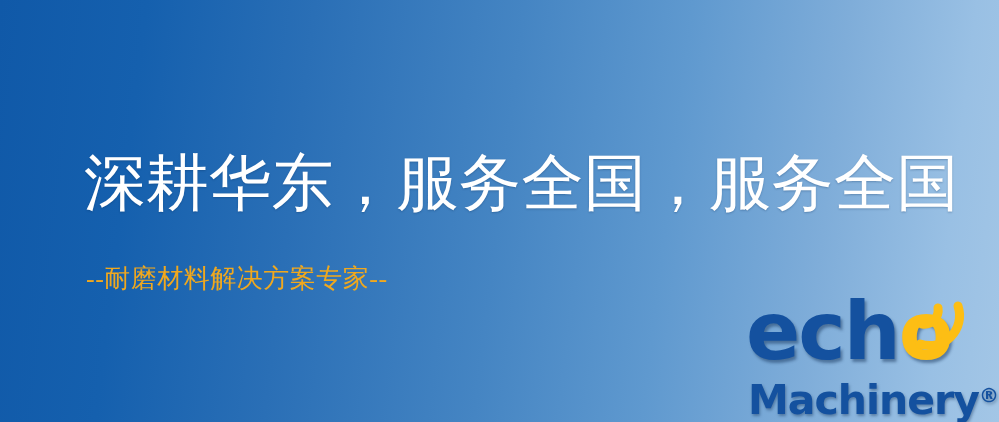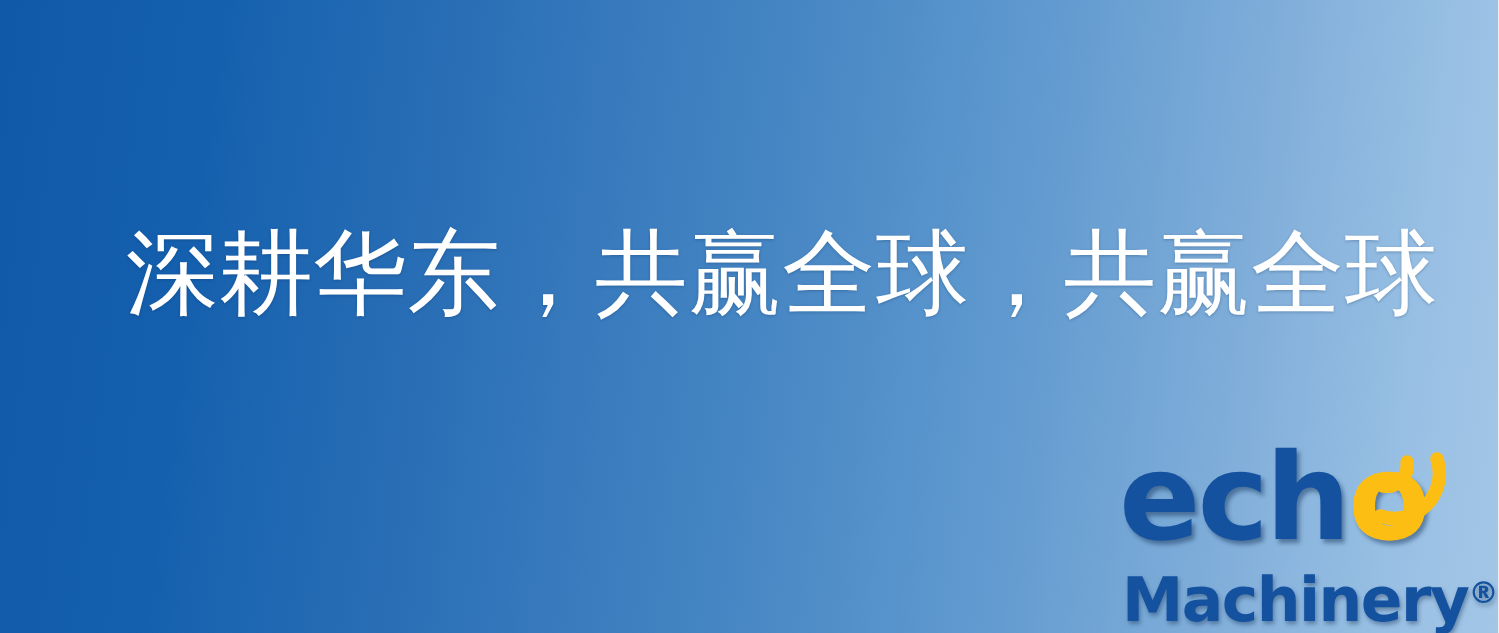--- a/index.html
+++ b/index.html
@@ -108,22 +108,23 @@
     font-size: 20px;
     vertical-align: 12px;
     letter-spacing: 0;
   }
 </style>
 </head>
 <body>
 
 <div id="banner">
 
-  <div id="headline">深耕华东，共赢全球，共赢全球</div>
+  <div id="headline">深耕华东，服务全国，服务全国</div>
 
+  <div id="subtitle">--耐磨材料解决方案专家--</div>
 
   <div id="logo">
 
     <div id="logo-wordmark-top">
       <span class="logo-echo-blue">ech</span><span class="logo-echo-gold">o</span>
     </div>
 
     <svg id="logo-arcs" viewBox="0 0 62 62">
       <g fill="none" stroke="#fdbe14" stroke-width="9" stroke-linecap="round">
         <path d="M 8 54 A 34 34 0 0 1 42 20" transform="rotate(180 25 37)" opacity="0"></path>

